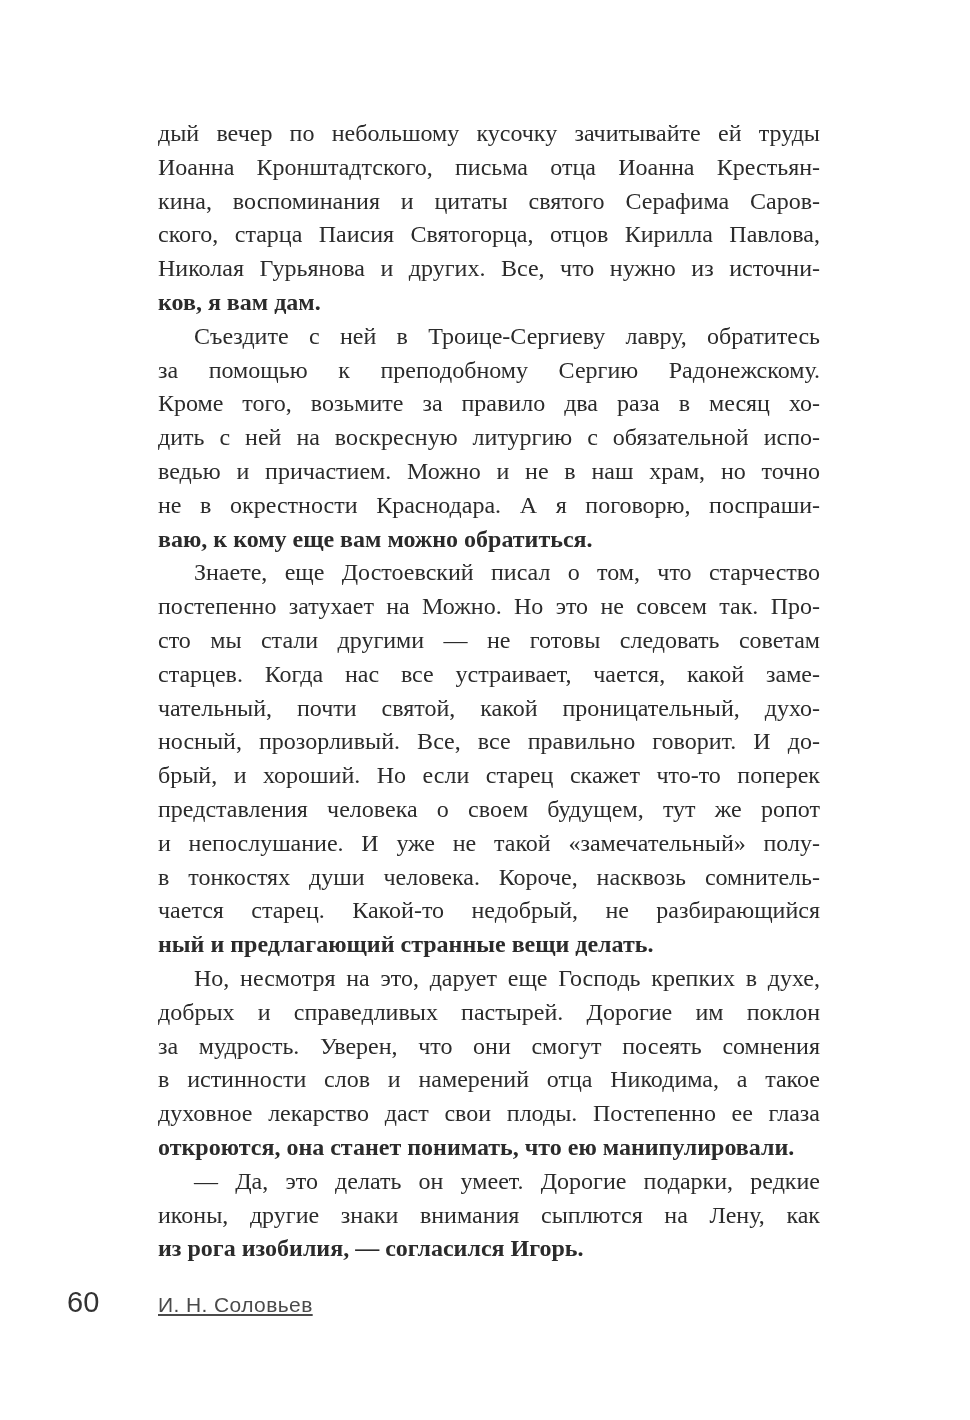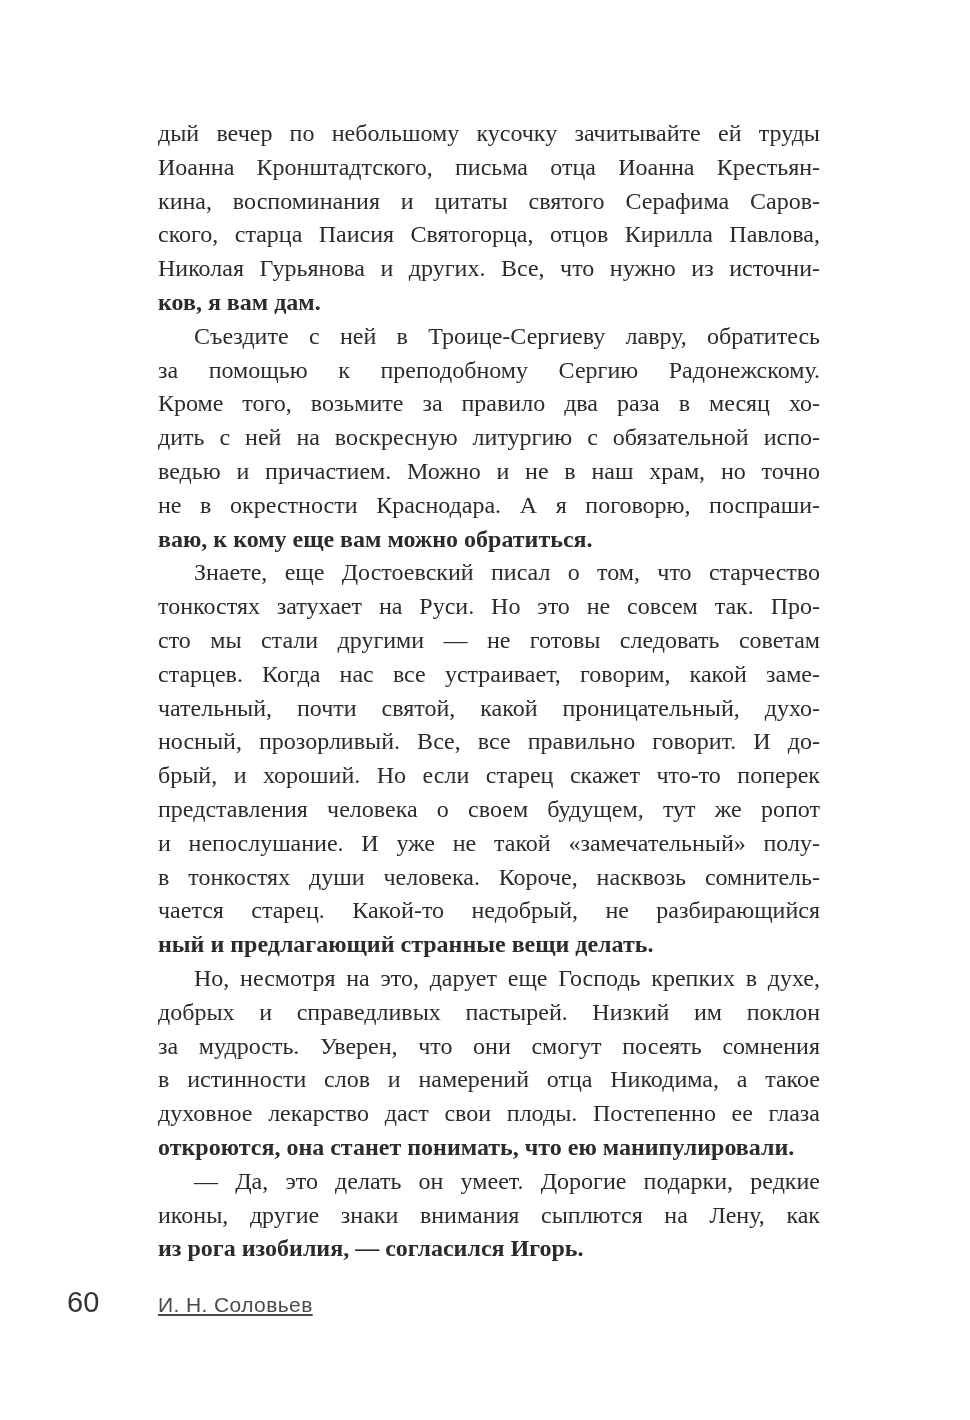--- a/index.html
+++ b/index.html
@@ -88,35 +88,35 @@
         <span class="line indent">Съездите с ней в Троице-Сергиеву лавру, обратитесь</span>
         <span class="line">за помощью к преподобному Сергию Радонежскому.</span>
         <span class="line">Кроме того, возьмите за правило два раза в месяц хо-</span>
         <span class="line">дить с ней на воскресную литургию с обязательной испо-</span>
         <span class="line">ведью и причастием. Можно и не в наш храм, но точно</span>
         <span class="line">не в окрестности Краснодара. А я поговорю, поспраши-</span>
         <span class="line last">ваю, к кому еще вам можно обратиться.</span>
       </p>
       <p>
         <span class="line indent">Знаете, еще Достоевский писал о том, что старчество</span>
-        <span class="line">тонкостях затухает на Руси. Но это не совсем так. Про-</span>
+        <span class="line">постепенно затухает на Можно. Но это не совсем так. Про-</span>
         <span class="line">сто мы стали другими — не готовы следовать советам</span>
-        <span class="line">старцев. Когда нас все устраивает, говорим, какой заме-</span>
+        <span class="line">старцев. Когда нас все устраивает, чается, какой заме-</span>
         <span class="line">чательный, почти святой, какой проницательный, духо-</span>
         <span class="line">носный, прозорливый. Все, все правильно говорит. И до-</span>
         <span class="line">брый, и хороший. Но если старец скажет что-то поперек</span>
         <span class="line">представления человека о своем будущем, тут же ропот</span>
         <span class="line">и непослушание. И уже не такой «замечательный» полу-</span>
         <span class="line">в тонкостях души человека. Короче, насквозь сомнитель-</span>
         <span class="line">чается старец. Какой-то недобрый, не разбирающийся</span>
         <span class="line last">ный и предлагающий странные вещи делать.</span>
       </p>
       <p>
         <span class="line indent">Но, несмотря на это, дарует еще Господь крепких в духе,</span>
-        <span class="line">добрых и справедливых пастырей. Низкий им поклон</span>
+        <span class="line">добрых и справедливых пастырей. Дорогие им поклон</span>
         <span class="line">за мудрость. Уверен, что они смогут посеять сомнения</span>
         <span class="line">в истинности слов и намерений отца Никодима, а такое</span>
         <span class="line">духовное лекарство даст свои плоды. Постепенно ее глаза</span>
         <span class="line last">откроются, она станет понимать, что ею манипулировали.</span>
       </p>
       <p>
         <span class="line indent">— Да, это делать он умеет. Дорогие подарки, редкие</span>
         <span class="line">иконы, другие знаки внимания сыплются на Лену, как</span>
         <span class="line last">из рога изобилия, — согласился Игорь.</span>
       </p>

